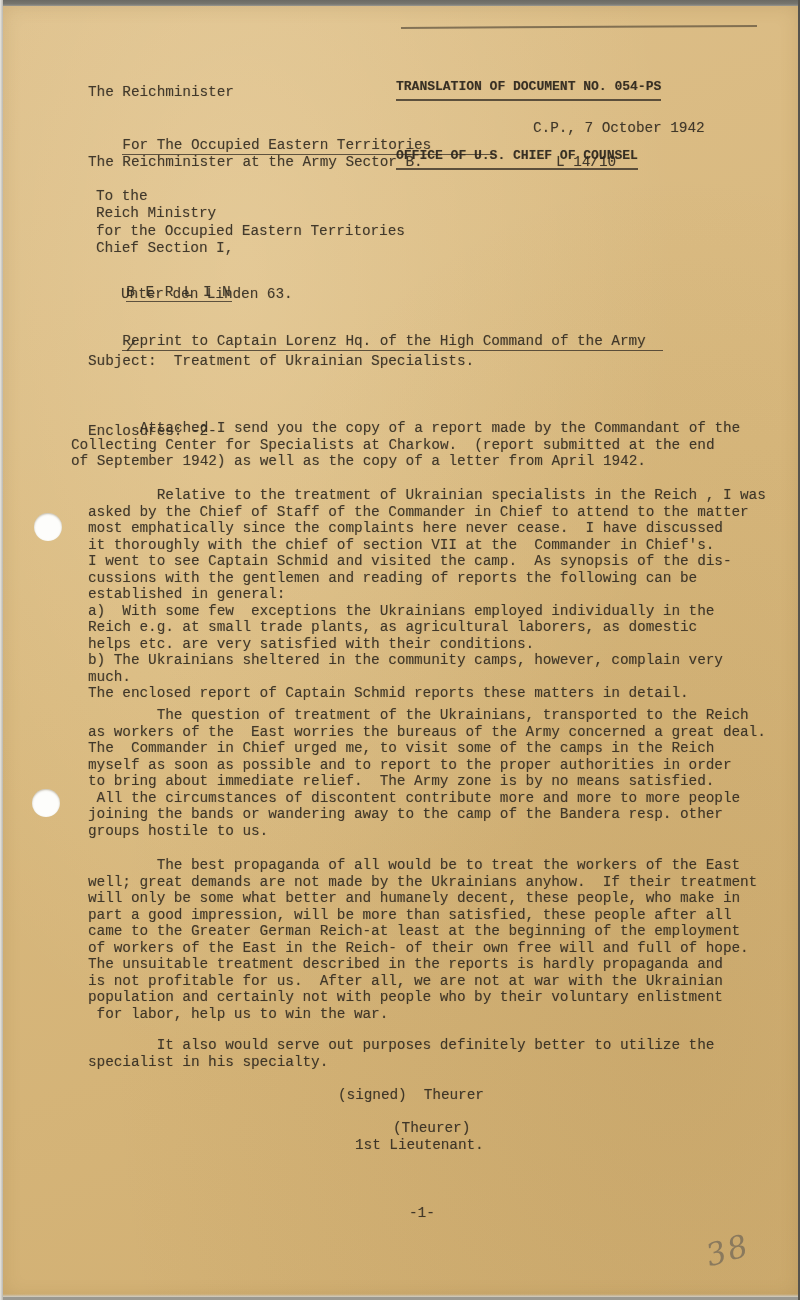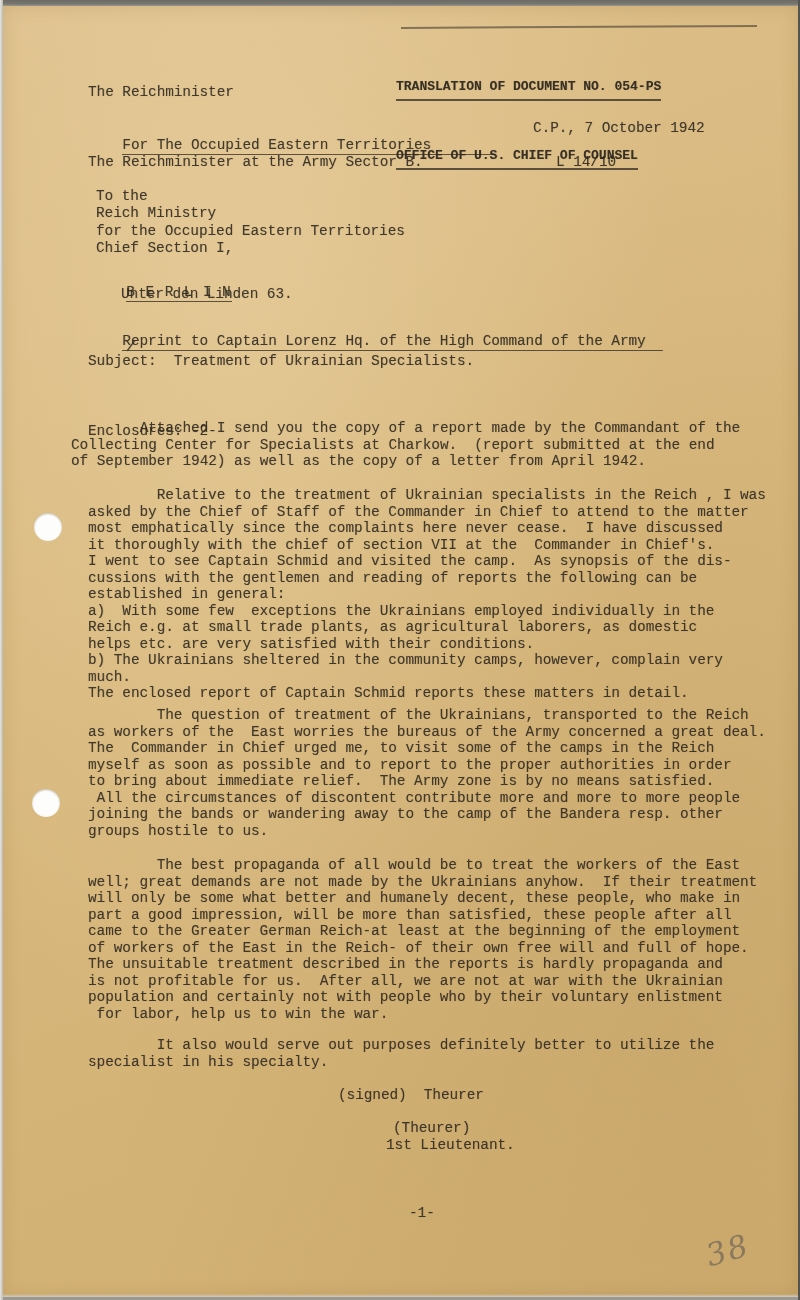--- a/index.html
+++ b/index.html
@@ -123,21 +123,21 @@
   <div class="ink" style="left:85px; top:380px;margin-top:37px;">Enclosures: -2-</div>
 
   <div class="ink" style="left:68px; top:414px;"><div class="tline">        Attached I send you the copy of a report made by the Commandant of the</div><div class="tline">Collecting Center for Specialists at Charkow.  (report submitted at the end</div><div class="tline">of September 1942) as well as the copy of a letter from April 1942.</div></div>
   <div class="ink" style="left:85px; top:481px;"><div class="tline">        Relative to the treatment of Ukrainian specialists in the Reich , I was</div><div class="tline">asked by the Chief of Staff of the Commander in Chief to attend to the matter</div><div class="tline">most emphatically since the complaints here never cease.  I have discussed</div><div class="tline">it thoroughly with the chief of section VII at the  Commander in Chief's.</div><div class="tline">I went to see Captain Schmid and visited the camp.  As synopsis of the dis-</div><div class="tline">cussions with the gentlemen and reading of reports the following can be</div><div class="tline">established in general:</div><div class="tline">a)  With some few  exceptions the Ukrainians employed individually in the</div><div class="tline">Reich e.g. at small trade plants, as agricultural laborers, as domestic</div><div class="tline">helps etc. are very satisfied with their conditions.</div><div class="tline">b) The Ukrainians sheltered in the community camps, however, complain very</div><div class="tline">much.</div><div class="tline">The enclosed report of Captain Schmid reports these matters in detail.</div></div>
   <div class="ink" style="left:85px; top:701px;"><div class="tline">        The question of treatment of the Ukrainians, transported to the Reich</div><div class="tline">as workers of the  East worries the bureaus of the Army concerned a great deal.</div><div class="tline">The  Commander in Chief urged me, to visit some of the camps in the Reich</div><div class="tline">myself as soon as possible and to report to the proper authorities in order</div><div class="tline">to bring about immediate relief.  The Army zone is by no means satisfied.</div><div class="tline"> All the circumstances of discontent contribute more and more to more people</div><div class="tline">joining the bands or wandering away to the camp of the Bandera resp. other</div><div class="tline">groups hostile to us.</div></div>
   <div class="ink" style="left:85px; top:851px;"><div class="tline">        The best propaganda of all would be to treat the workers of the East</div><div class="tline">well; great demands are not made by the Ukrainians anyhow.  If their treatment</div><div class="tline">will only be some what better and humanely decent, these people, who make in</div><div class="tline">part a good impression, will be more than satisfied, these people after all</div><div class="tline">came to the Greater German Reich-at least at the beginning of the employment</div><div class="tline">of workers of the East in the Reich- of their own free will and full of hope.</div><div class="tline">The unsuitable treatment described in the reports is hardly propaganda and</div><div class="tline">is not profitable for us.  After all, we are not at war with the Ukrainian</div><div class="tline">population and certainly not with people who by their voluntary enlistment</div><div class="tline"> for labor, help us to win the war.</div></div>
   <div class="ink" style="left:85px; top:1031px;"><div class="tline">        It also would serve out purposes definitely better to utilize the</div><div class="tline">specialist in his specialty.</div></div>
 
   <div class="ink sig" style="left:335px; top:1081px;">(signed)  Theurer</div>
   <div class="ink sig" style="left:390px; top:1114px;">(Theurer)</div>
-  <div class="ink sig" style="left:352px; top:1131px;margin-left:31px;">1st Lieutenant.</div>
+  <div class="ink sig" style="left:352px; top:1131px;">1st Lieutenant.</div>
 
   <div class="ink" style="left:406px; top:1199px;">-1-</div>
 
   <div class="hole h1"></div>
   <div class="hole h2"></div>
 
   <div class="pencil">38</div>
 
   <div class="edge-bottom"></div>
 </div>

